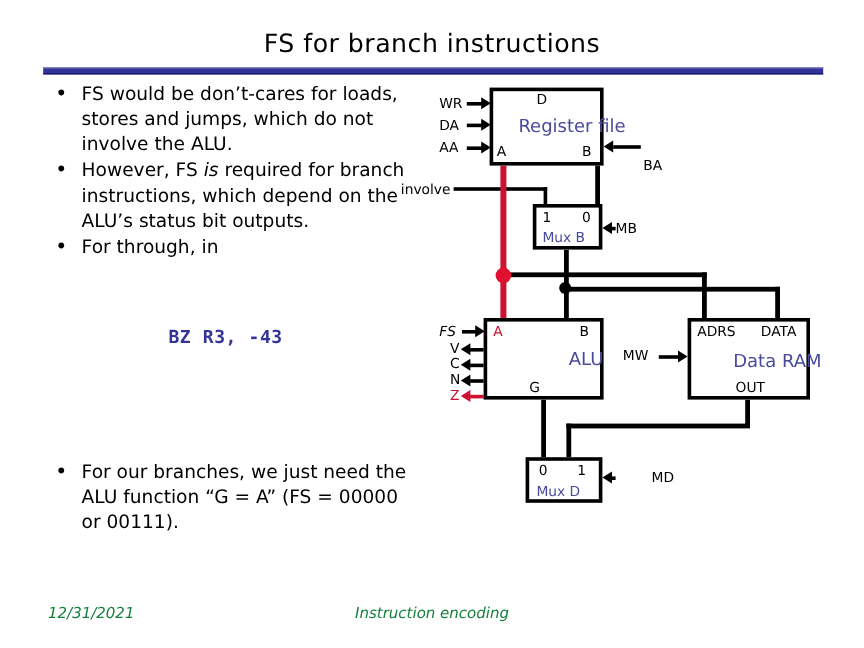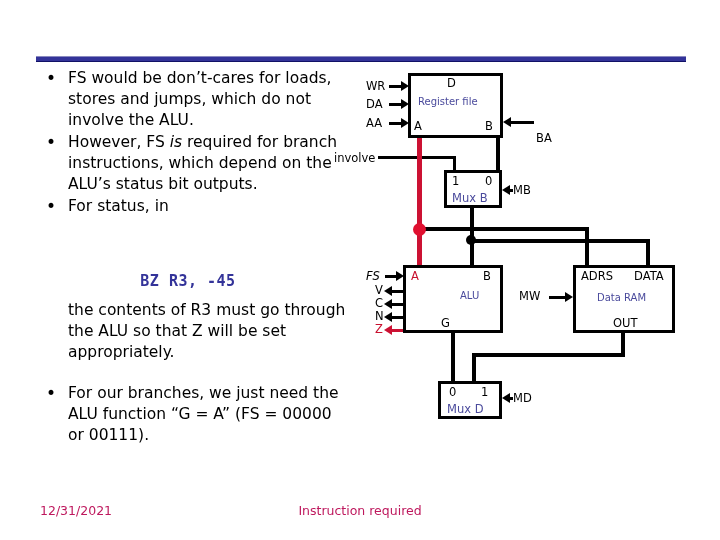--- a/index.html
+++ b/index.html
@@ -98,21 +98,22 @@
     top: 383px;
     width: 305px;
   }
 
   
   .footer {
     position: absolute;
     top: 503px;
     font-family: "DejaVu Sans", sans-serif;
     font-size: 12.5px;
-    color: #be185d;
+    color: #15803d;
+    font-style: italic;
   }
   #footer-date { left: 40px; }
   #footer-center { left: 0; width: 720px; text-align: center; }
   #footer-page { left: 0; width: 682px; text-align: right; }
 
   
   #diagram {
     position: absolute;
     left: 0;
     top: 0;
@@ -134,21 +135,22 @@
     white-space: nowrap;
     z-index: 6;
   }
   .dg-label.blue {
     color: #4a4a9c;
   }
   .dg-label.red {
     color: #c8102e;
   }
   .dg-label.big {
-    font-size: 10px;
+    font-size: 15px;
+    margin-left: 14px;
   }
   .wire {
     position: absolute;
     background: #000000;
     z-index: 2;
   }
   .wire.red {
     background: #cc1133;
     z-index: 3;
   }
@@ -179,44 +181,44 @@
   }
   .arrow-l.red {
     border-right-color: #cc1133;
   }
 </style>
 </head>
 <body>
 
 <div id="slide">
 
+  <div id="title">FS for branch instructions</div>
   <div id="title-rule"></div>
 
   <div id="bullets">
 
     <div class="bullet-row">
       <span class="bullet-dot">•</span>
       <span class="bullet-text">FS would be don’t-cares for loads, stores and jumps, which do not involve the ALU.</span>
     </div>
 
     <div class="bullet-row">
       <span class="bullet-dot">•</span>
       <span class="bullet-text"><span>However, FS </span><em>is</em><span> required for branch instructions, which depend on the ALU’s status bit outputs.</span></span>
     </div>
 
     <div class="bullet-row">
       <span class="bullet-dot">•</span>
-      <span class="bullet-text">For status, in</span>
+      <span class="bullet-text">For through, in</span>
     </div>
 
   </div>
 
-  <div id="code-line">BZ R3, -45</div>
-
-  <div id="para-2">the contents of R3 must go through the ALU so that Z will be set appropriately.</div>
+  <div id="code-line">BZ R3, -43</div>
+
 
   <div id="bullet-4">
     <div class="bullet-row">
       <span class="bullet-dot">•</span>
       <span class="bullet-text">For our branches, we just need the ALU function “G = A” (FS = 00000 or 00111).</span>
     </div>
   </div>
 
   <div id="diagram">
 
@@ -310,22 +312,22 @@
 
     <div class="wire" style="left:621px; top:333px; width:4px; height:23px;"></div>
     <div class="wire" style="left:472px; top:353px; width:153px; height:4px;"></div>
     <div class="wire" style="left:472px; top:353px; width:4px; height:28px;"></div>
 
     <div class="dg-box" style="left:438px; top:381px; width:64px; height:38px;"></div>
     <div class="dg-label" style="left:449px; top:385px;">0</div>
     <div class="dg-label" style="left:481px; top:385px;">1</div>
     <div class="dg-label blue" style="left:447px; top:402px;">Mux D</div>
 
-    <div class="dg-label" style="left:513px; top:391px;">MD</div>
+    <div class="dg-label" style="left:543px; top:391px;">MD</div>
     <div class="wire" style="left:505px; top:397px; width:8px; height:3px;"></div>
     <div class="arrow-l" style="left:502px; top:393px;"></div>
 
   </div>
 
   <div class="footer" id="footer-date">12/31/2021</div>
-  <div class="footer" id="footer-center">Instruction required</div>
+  <div class="footer" id="footer-center">Instruction encoding</div>
 
 </div>
 
 </body></html>

